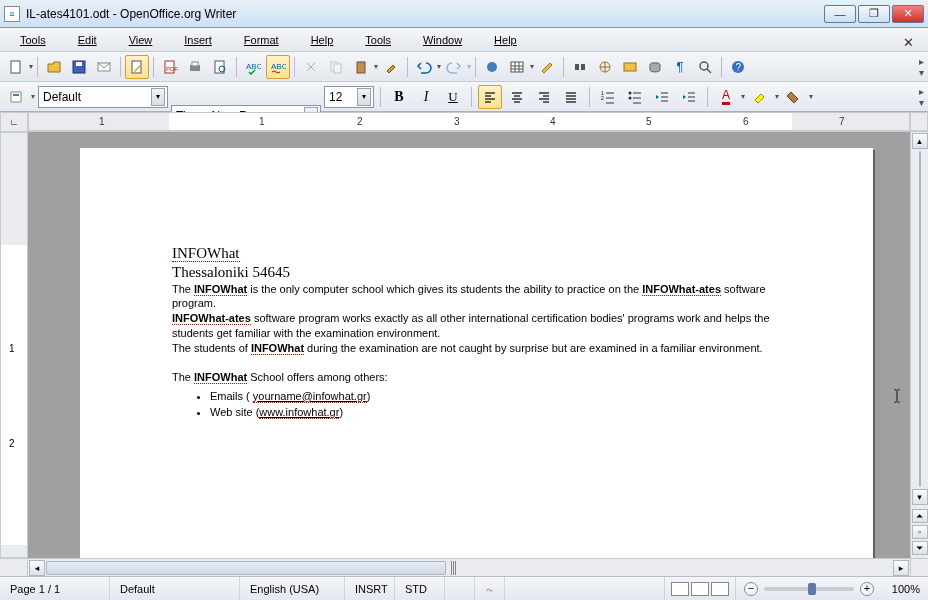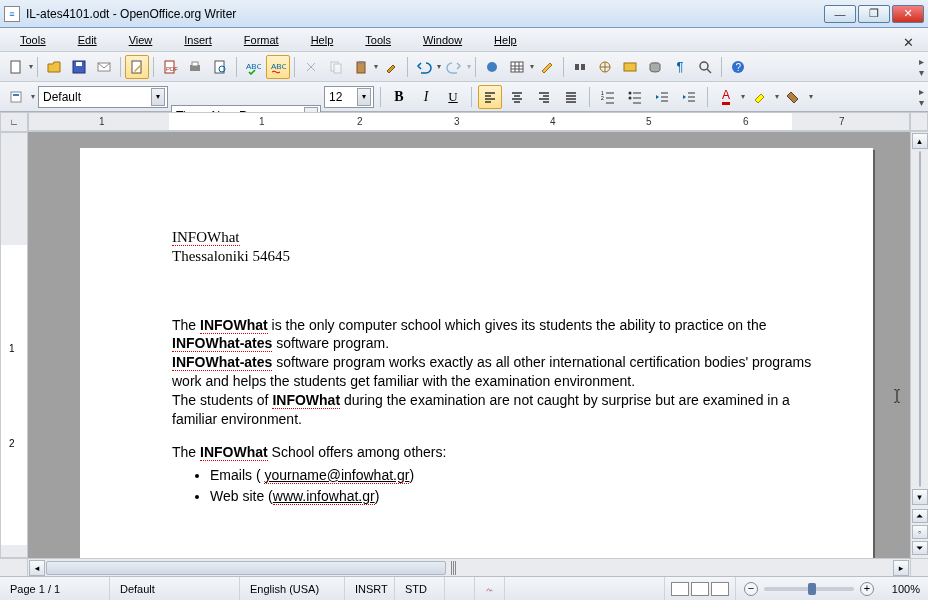--- a/index.html
+++ b/index.html
@@ -29,22 +29,22 @@
 .ruler-corner { width: 28px; height: 20px; background: #e9ebef; border: 1px solid #c6cbd2; display:flex; align-items:center; justify-content:center; font-size:9px; }
 .ruler { flex: 1; background: #e9ebef; border: 1px solid #c6cbd2; position: relative; font-size: 9px; color: #333; overflow: hidden; }
 .rnum { position: absolute; top: 3px; font-size: 10px; }
 .ruler-end { width: 18px; background: #e9ebef; border: 1px solid #c6cbd2; }
 .workarea { flex: 1; display: flex; overflow: hidden; background: #a0a0a0; }
 .vruler-col { width: 28px; background: #fff; display: flex; flex-direction: column; }
 .vruler { flex: 1; background: #e9ebef; border: 1px solid #c6cbd2; position: relative; }
 .vruler .vseg { position: absolute; left: 0; right: 0; background: #fff; }
 .docscroll { flex: 1; overflow: hidden; background: #a0a0a0; position: relative; }
 .page { width: 793px; min-height: 820px; background: #fff; margin: 16px 0 0 52px; box-shadow: 2px 2px 0 #606060; position: relative; }
-.textframe { position: absolute; left: 92px; top: 80px; width: 640px; font-family: "Times New Roman", serif; font-size: 15px; color: #000; line-height: 1.25; }
-.textframe .body { font-family: Arial, sans-serif; font-size: 14px; margin-top: 50px; line-height: 1.35; }
+.textframe { position: absolute; left: 92px; top: 96px; width: 640px; font-family: "Times New Roman", serif; font-size: 15px; color: #000; line-height: 1.25; }
+.textframe .body { font-family: Arial, sans-serif; font-size: 11px; line-height: 1.35; }
 .spell { border-bottom: 1.5px dotted #d00; }
 .gram { border-bottom: 1.5px dotted #06c; }
 .ul { text-decoration: underline; }
 .bullets { margin: 4px 0 0 38px; }
 .bullets li { list-style: disc; margin-bottom: 2px; }
 .vscroll { width: 18px; background: #e9ebef; border-left: 1px solid #c6cbd2; display: flex; flex-direction: column; align-items: center; }
 .sbtn { width: 16px; height: 16px; background: linear-gradient(#fafbfc,#dde2ea); border: 1px solid #aeb6c2; margin: 1px 0; display: flex; align-items: center; justify-content: center; font-size: 9px; }
 .thumb { flex: 1; margin: 1px; background: linear-gradient(#e8edf4,#cfd8e5); border: 1px solid #aeb6c2; border-radius: 2px; }
 .navbtns { display: flex; flex-direction: column; gap: 0; margin: 2px 0; }
 .hscrollrow { height: 18px; background: #e9ebef; border-top: 1px solid #c6cbd2; display: flex; align-items: center; }

